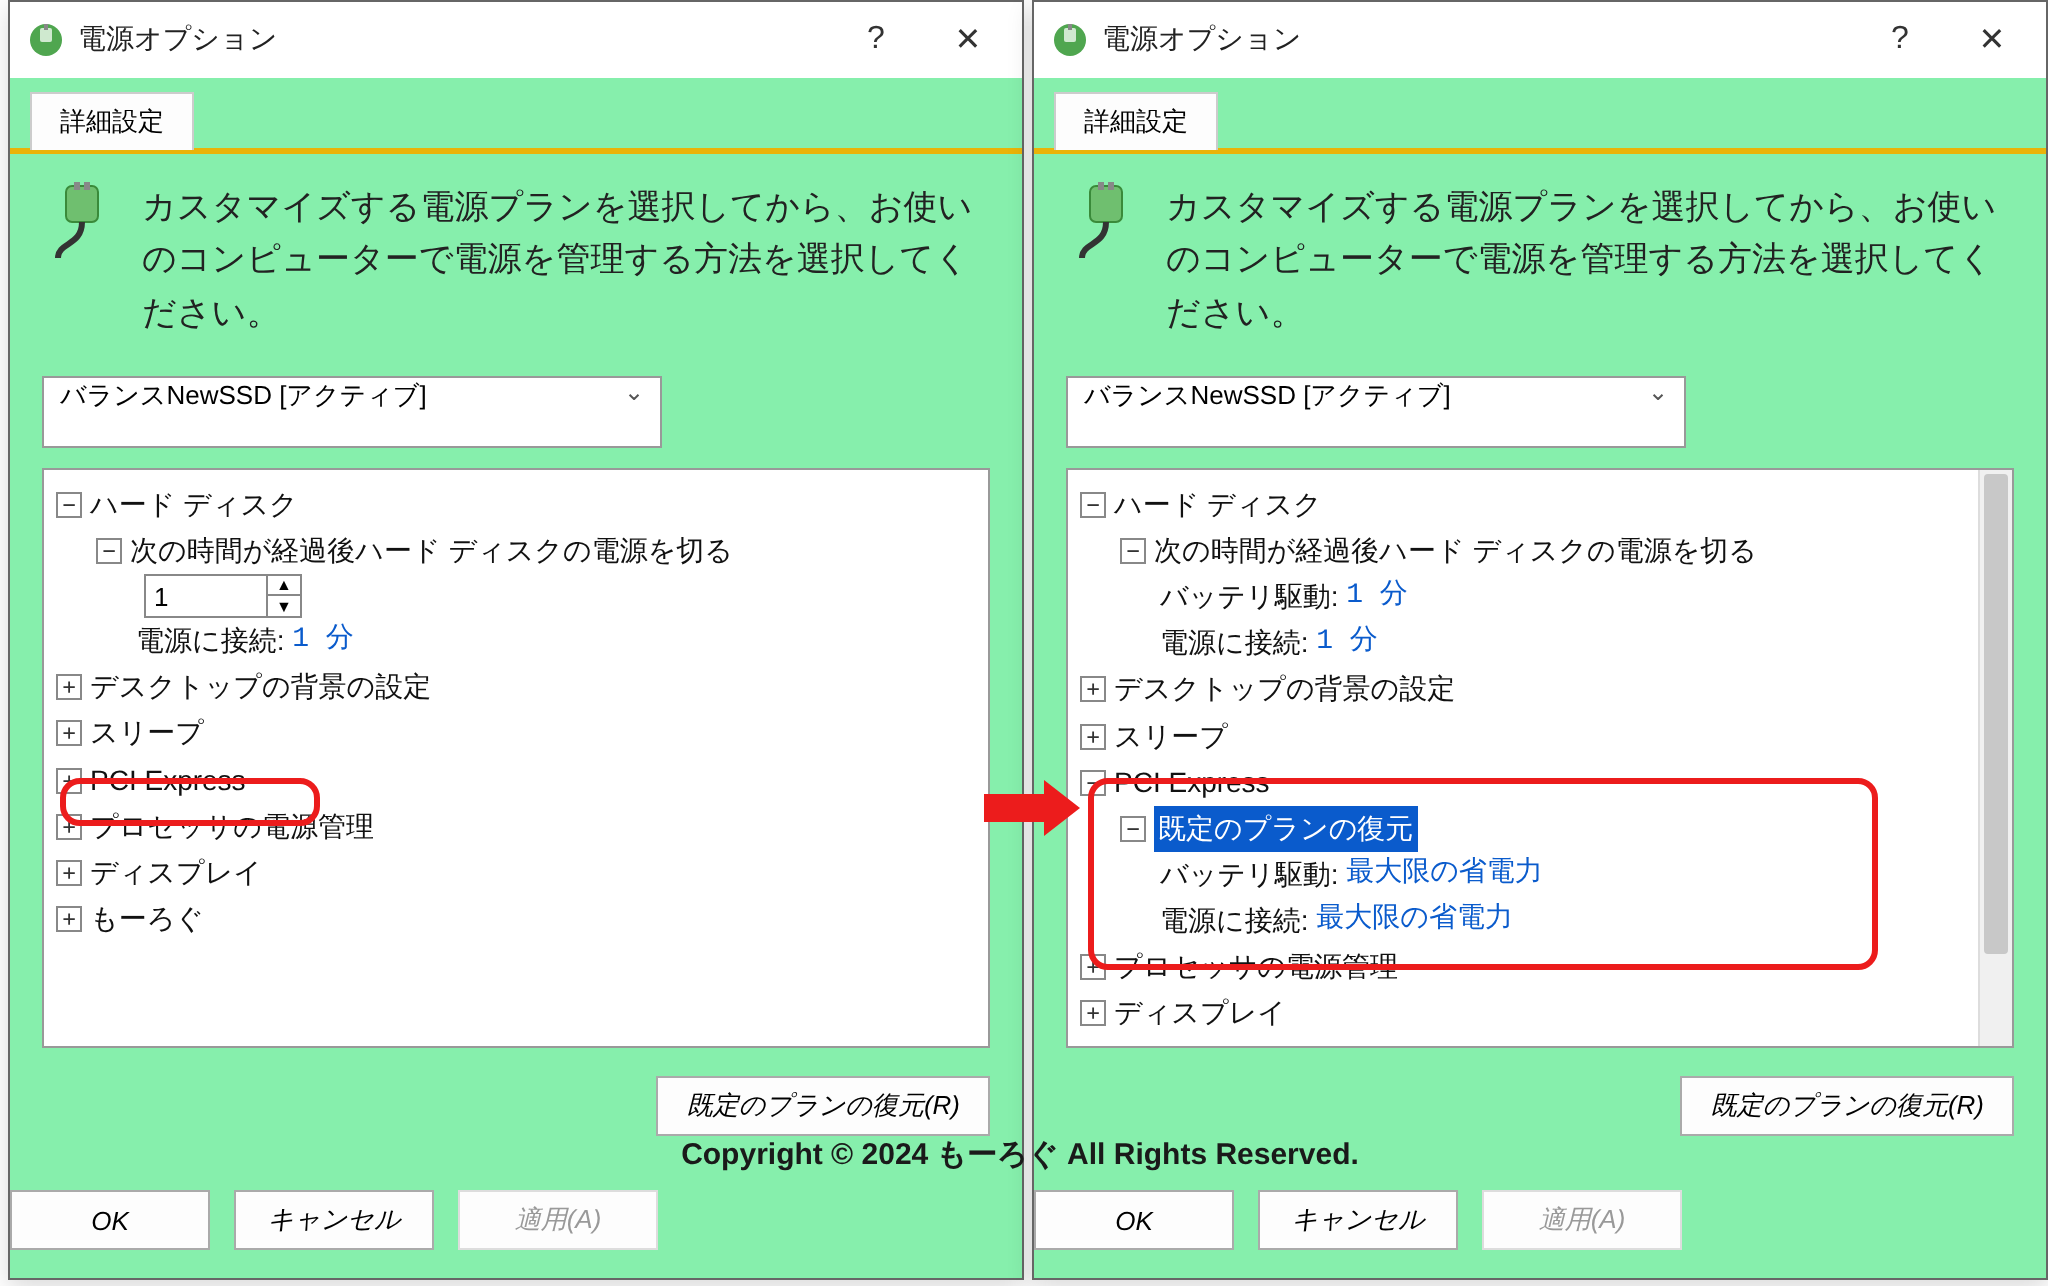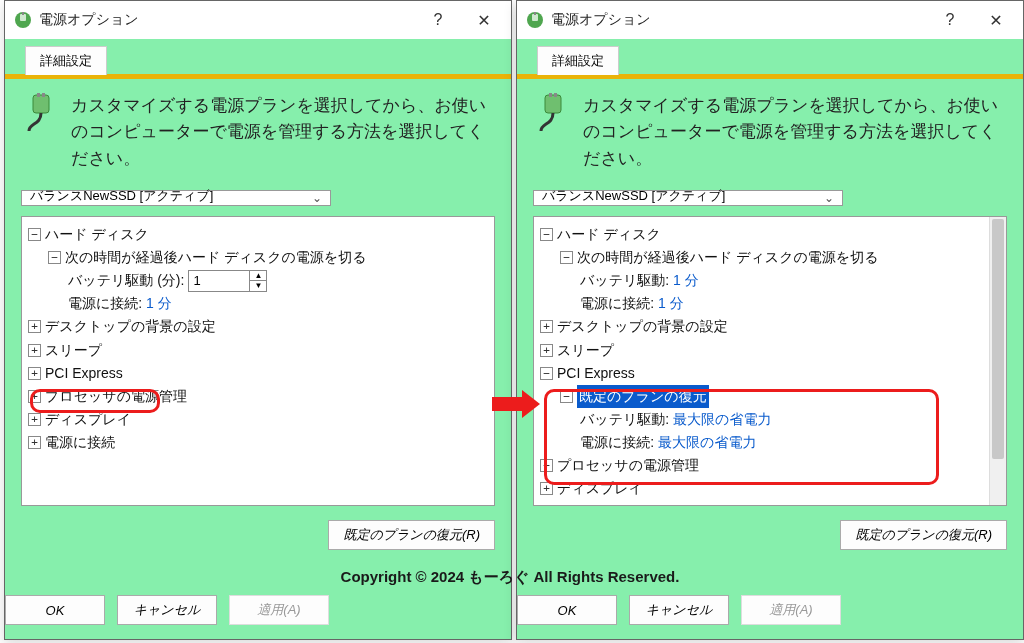--- a/index.html
+++ b/index.html
@@ -35,41 +35,41 @@
   }
   .title-text { flex: 1; font-size: 14px; color: #222; }
   .titlebar-btns { display:flex; }
   .tbtn {
     width: 46px; height: 32px;
     display:flex;align-items:center;justify-content:center;
     font-size: 16px; color:#333;
     cursor:pointer;
   }
   .tabrow {
-    display:flex; padding: 6px 10px 0 20px;
-    border-bottom:5px solid #eab308;
+    display:flex; padding: 6px 10px 0 10px;
+    border-bottom:3px solid #eab308;
   }
   .tab {
     border:1px solid #ccc; border-bottom:none;
     background:#fdfdfd;
     padding: 5px 14px;
     font-size:13px;
     position:relative; top:1px;
   }
   .content {
     flex:1; padding: 14px 16px 8px 16px;
     display:flex; flex-direction:column;
   }
   .headrow { display:flex; gap:10px; margin-bottom: 18px;}
   .headicon { width:40px; height:40px; flex-shrink:0; display:flex;align-items:center;justify-content:center;}
   .headtxt { font-size:17px; line-height:1.55; color:#222; }
   .plan-select {
-    display:flex;align-items:flex-end;justify-content:space-between;
+    display:flex;align-items:flex-start;justify-content:space-between;
     border:1px solid #999; background:#fff;
-    height:16px; padding:0 8px; width: 310px;
+    height:36px; padding:0 8px; width: 310px;
     margin-bottom:10px; cursor:pointer;
   }
   .plan-select .chev { font-size:12px; color:#555;}
   .treebox {
     border:1px solid #999; background:#fff;
     height: 290px; overflow:hidden; position:relative;
     font-size:14px;
   }
   .tree { padding:6px 4px; line-height:1.65; }
   .row { display:flex; align-items:center; white-space:nowrap; }
@@ -78,21 +78,21 @@
   .ind3 { padding-left: 42px; }
   .exp {
     display:inline-flex; width:13px;height:13px;
     border:1px solid #888; background:#fff;
     align-items:center;justify-content:center;
     font-size:11px; line-height:1; margin-right:4px;
     cursor:pointer; color:#333;
     font-family: monospace;
   }
   .lbl { color:#111; }
-  .link { color:#0a5bcc; cursor:pointer; }
+  .link { color:#0a5bcc; cursor:pointer;font-family:Liberation Mono, monospace; }
   .hl { background:#0a5bcc; color:#fff; padding:0 2px; }
   .spin {
     display:inline-flex;align-items:center;
     border:1px solid #888; height:22px; margin-left:4px;
   }
   .spin input {
     width:60px; border:none; outline:none; padding:0 4px; font-size:13px;
   }
   .spin .arrows {
     display:flex;flex-direction:column; border-left:1px solid #888;
@@ -186,21 +186,20 @@
       <div class="tree">
         <div class="row ind1">
             <span class="exp">−</span>
             <span class="lbl">ハード ディスク</span>
           </div>
         <div class="row ind2">
             <span class="exp">−</span>
             <span class="lbl">次の時間が経過後ハード ディスクの電源を切る</span>
           </div>
         <div class="row ind3">
-          <span class="lbl">バッテリ駆動 (分):</span>
           <span class="spin">
             <input value="1" style="">
             <span class="arrows">
                 <span class="ar">▲</span>
                 <span class="ar">▼</span>
               </span>
           </span>
         </div>
         <div class="row ind3">
           <span class="lbl">電源に接続:</span>&nbsp;
@@ -221,21 +220,21 @@
         <div class="row ind1">
             <span class="exp">+</span>
             <span class="lbl">プロセッサの電源管理</span>
           </div>
         <div class="row ind1">
             <span class="exp">+</span>
             <span class="lbl">ディスプレイ</span>
           </div>
         <div class="row ind1">
             <span class="exp">+</span>
-            <span class="lbl">電源に接続</span>
+            <span class="lbl">もーろぐ</span>
           </div>
       </div>
     </div>
     <div class="restore-row">
       <div class="btn">既定のプランの復元(R)</div>
     </div>
   </div>
   <div class="btnrow">
     <div class="btn">OK</div>
     <div class="btn">キャンセル</div>

